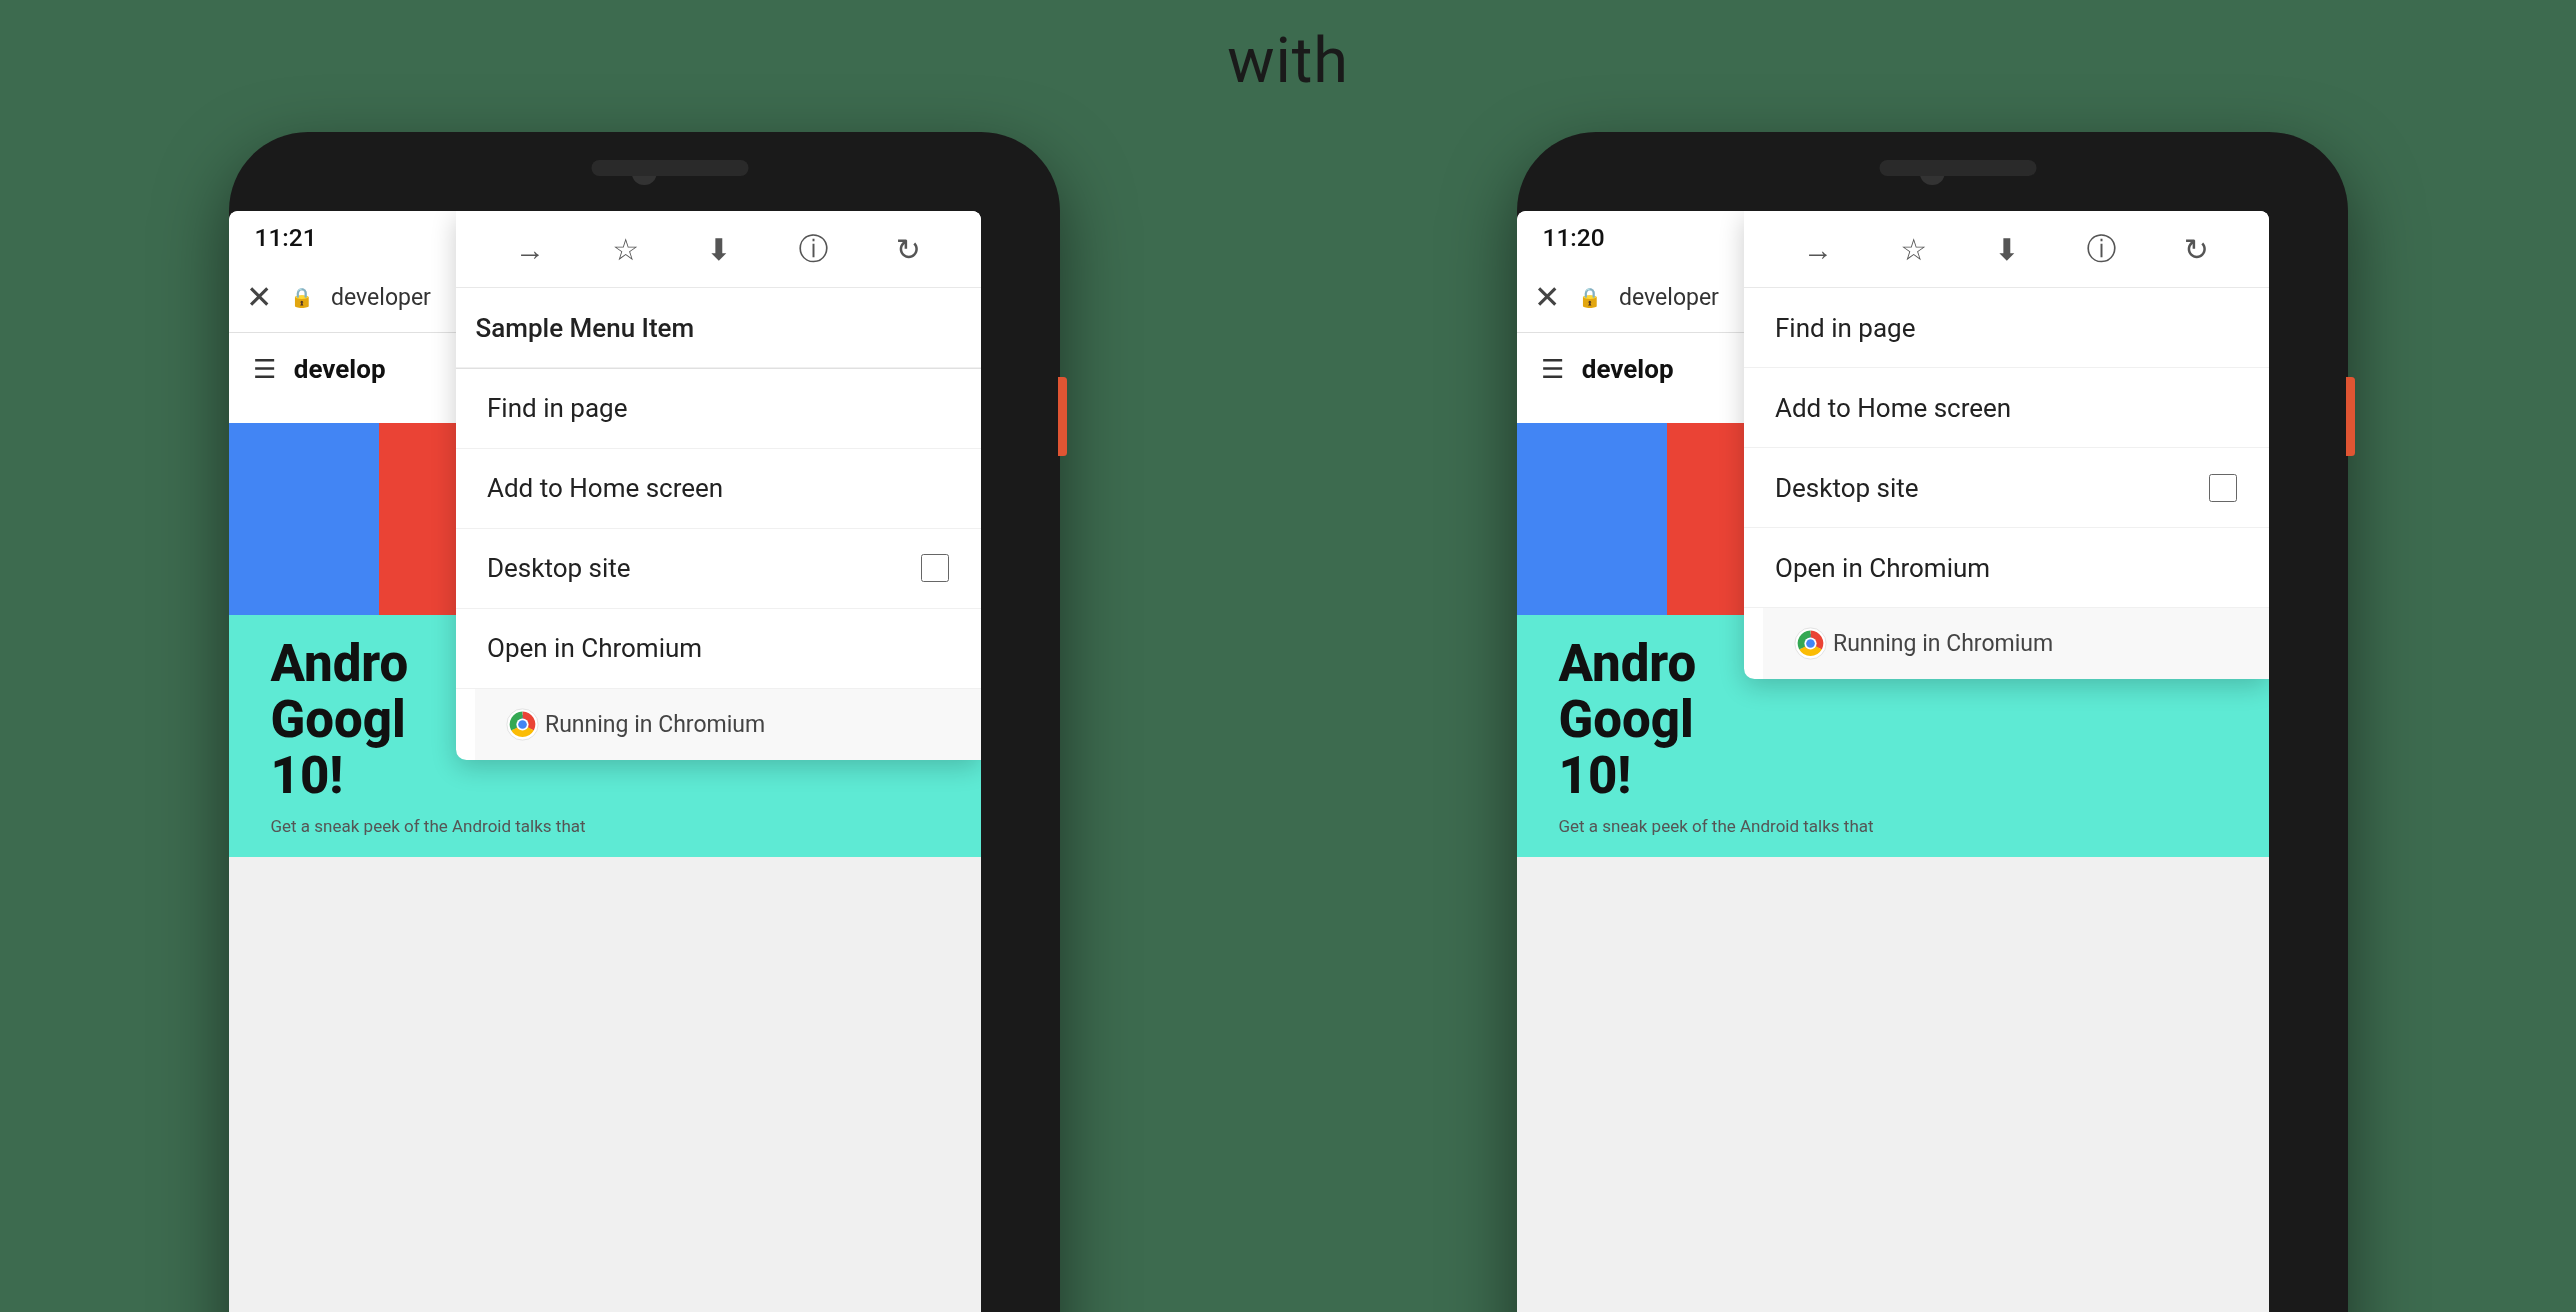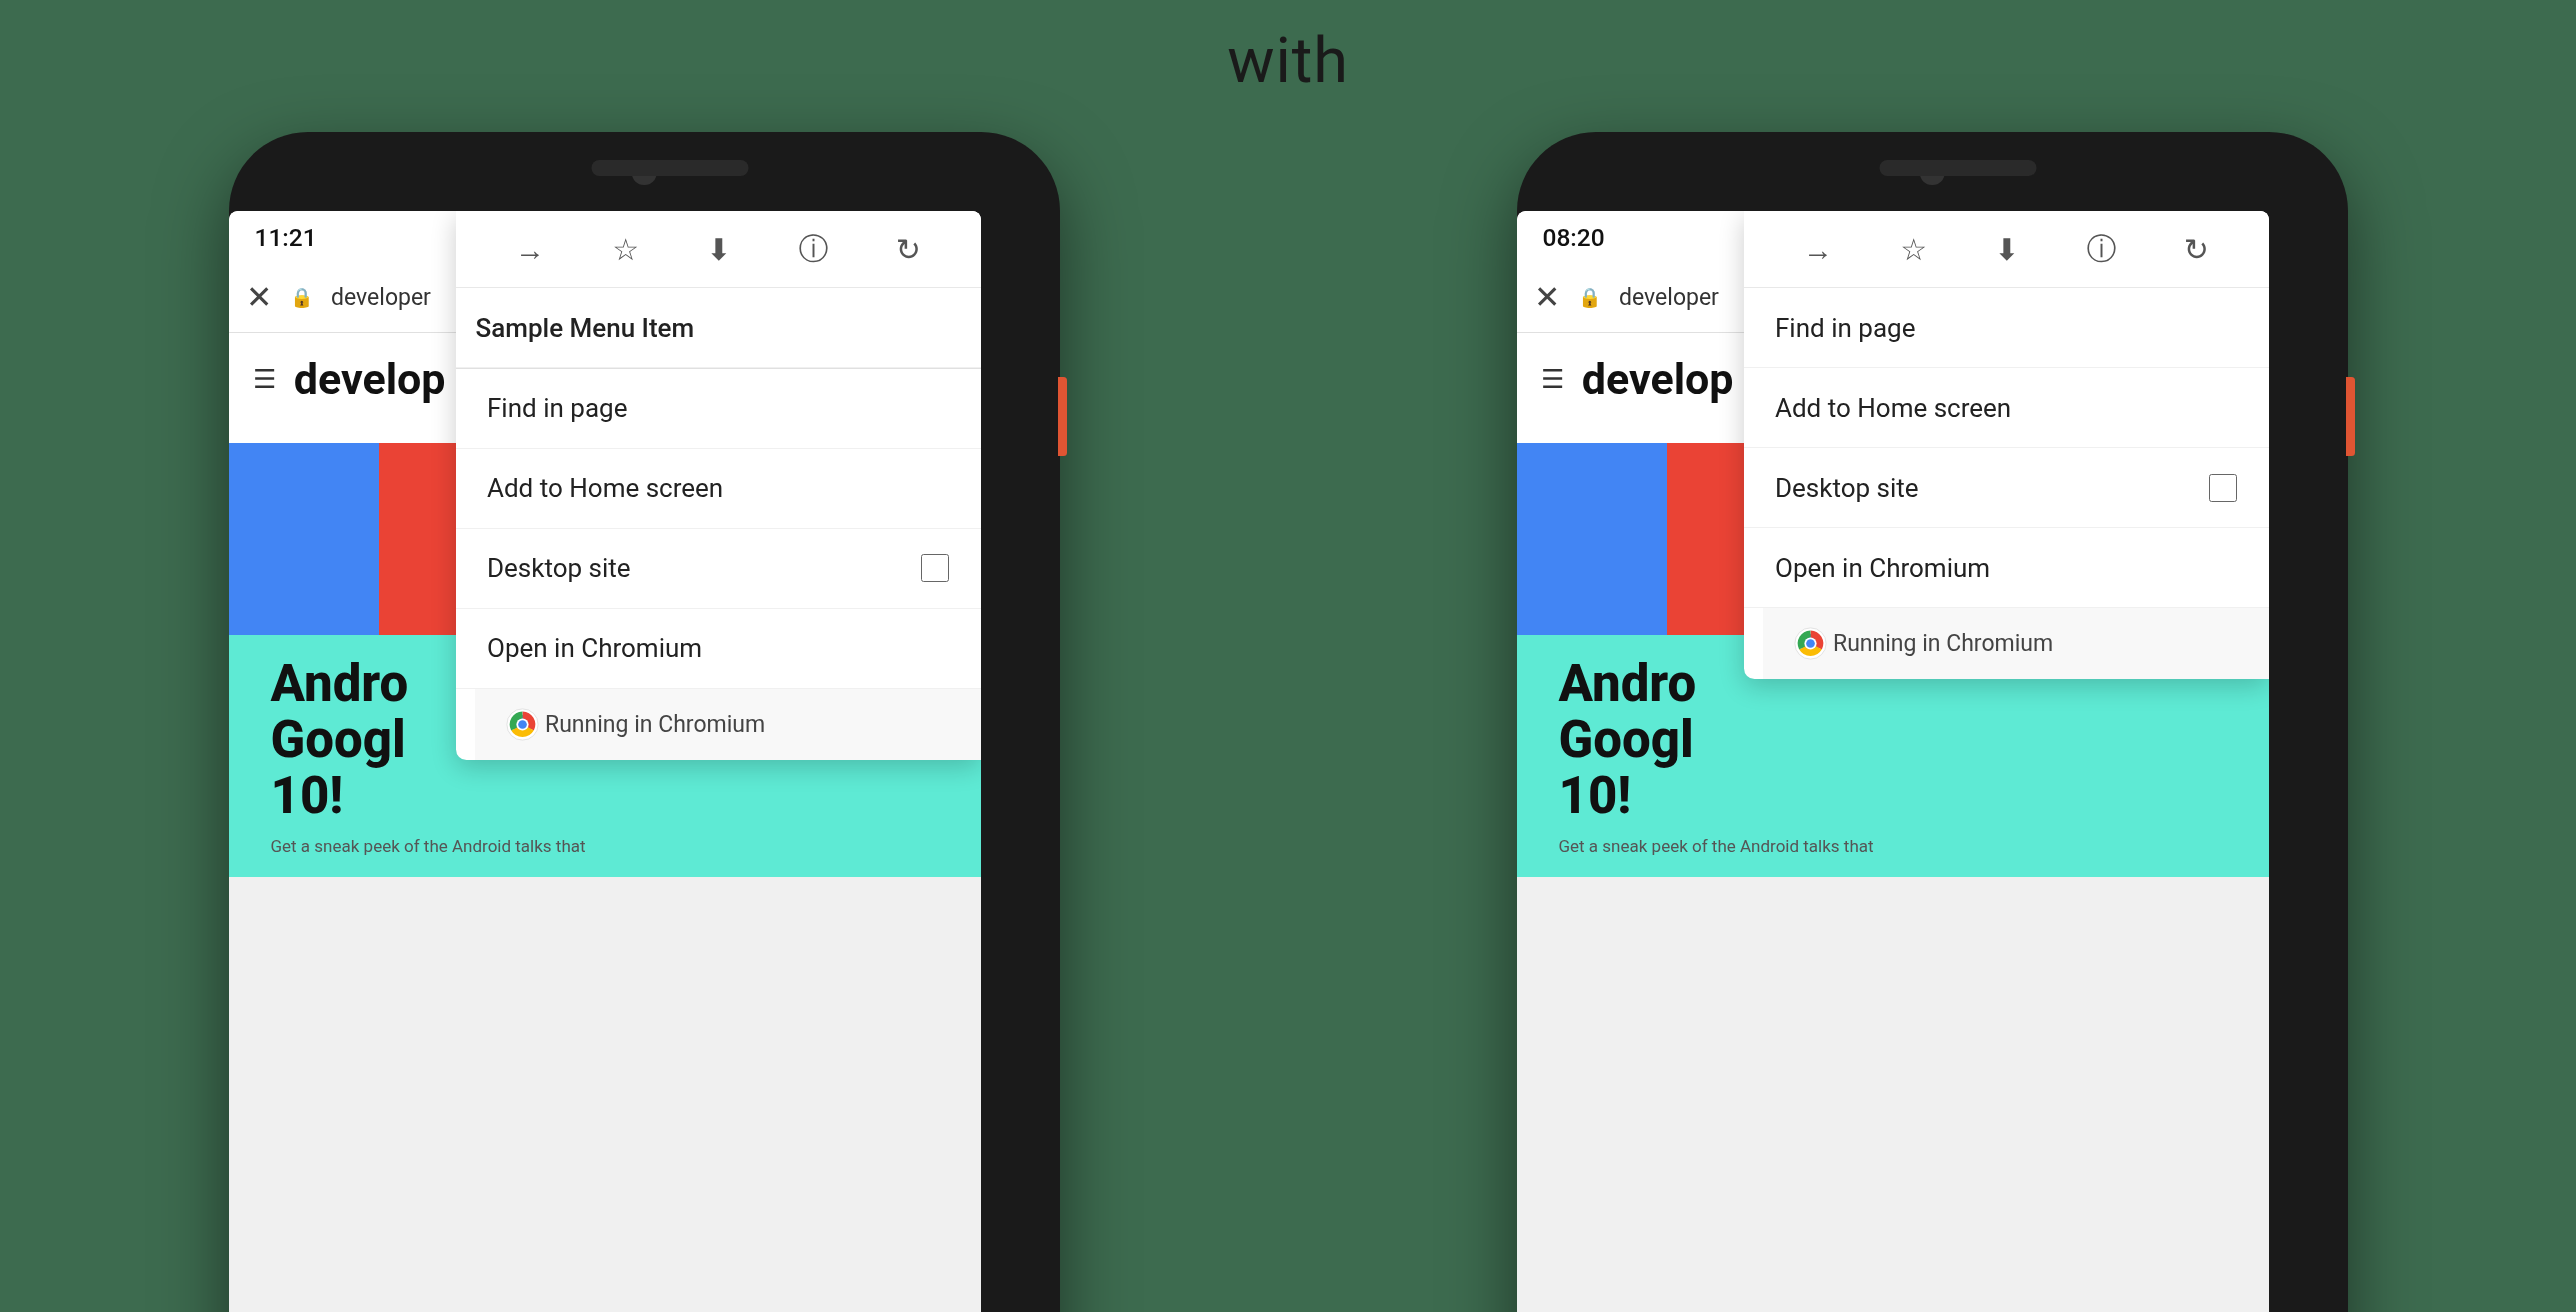--- a/index.html
+++ b/index.html
@@ -237,21 +237,21 @@
       gap: 17.5px;
       margin-bottom: 17.5px;
     }
 
     .hamburger {
       font-size: 26px;
       color: #333;
     }
 
     .web-logo {
-      font-size: 43px;
+      font-size: 26px;
       font-weight: 700;
       color: #111;
     }
 
     
     .color-bars {
       display: flex;
       height: 192px;
       overflow: hidden;
     }
@@ -405,21 +405,21 @@
 
   <div class="phone">
     <div class="phone-top-bar">
       <div class="front-camera"></div>
       <div class="speaker"></div>
     </div>
     <div class="phone-screen">
       <div class="screen-content">
 
         <div class="status-bar">
-          <span class="status-time">08:20</span>
+          <span class="status-time">11:20</span>
           <div class="status-icons">
             <span class="status-icon">▾</span>
             <span class="status-icon">▲</span>
             <span class="status-icon">▮</span>
           </div>
         </div>
 
         <div class="url-bar">
           <span class="url-bar-close">✕</span>
           <span class="url-bar-lock">🔒</span>

